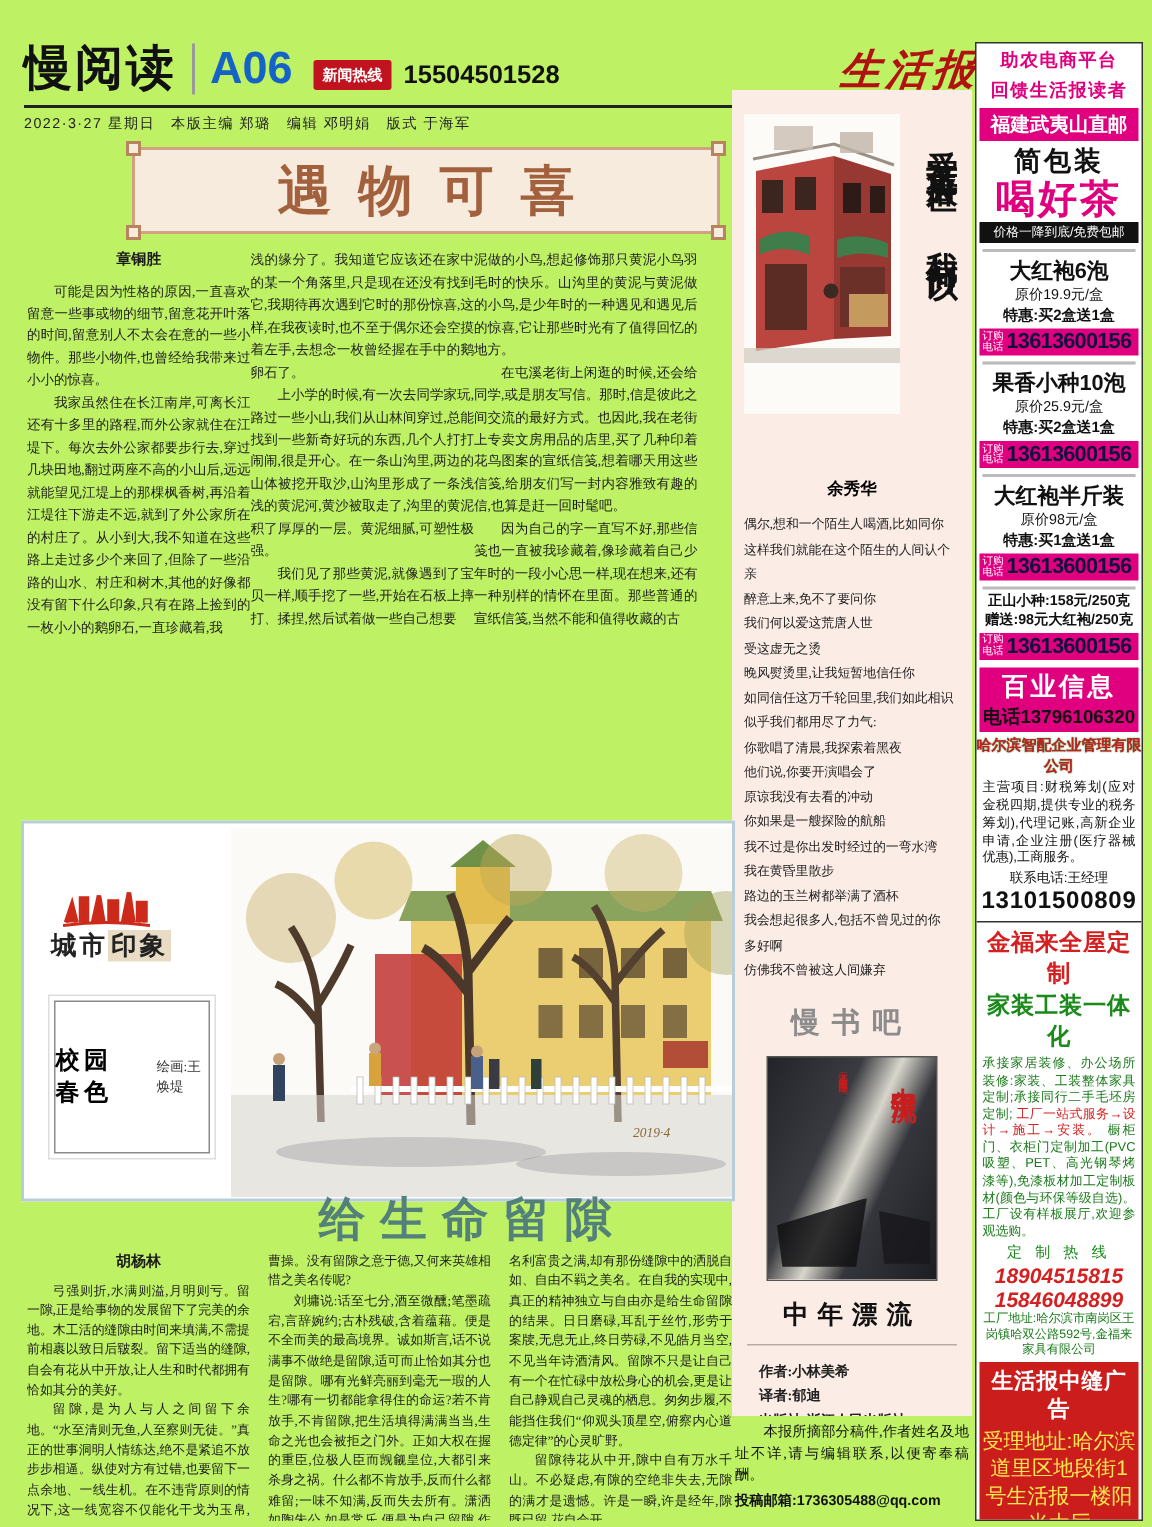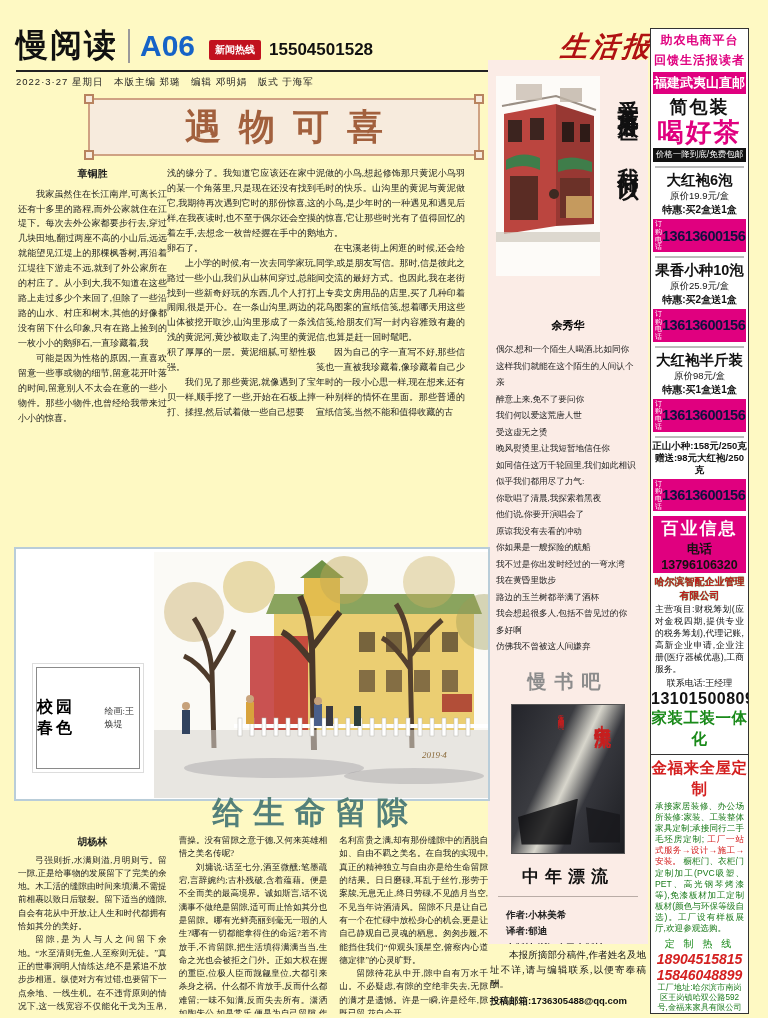--- a/index.html
+++ b/index.html
@@ -1,18 +1,18 @@
 <!DOCTYPE html>
 <html><head>
 <meta charset="utf-8">
 <style>
   * { margin:0; padding:0; box-sizing:border-box; }
   html,body { width:768px; height:1018px; }
   body { background:#f6f2ec; font-family:"Liberation Serif", serif; position:relative; overflow:hidden; }
-  .page { position:absolute; inset:0; background:#fef9c3; }
+  .page { position:absolute; inset:0; background:#bef264; }
 
   
   .header { position:absolute; left:16px; top:24px; width:620px; height:44px; display:flex; align-items:center; }
   .mast-section { font-family:"Liberation Serif",serif; font-weight:bold; font-size:32px; color:#111; letter-spacing:2px; }
   .vdiv { width:2px; height:34px; background:#9a9a9a; margin:0 10px; }
   .page-no { font-family:"Liberation Sans",sans-serif; font-weight:bold; font-size:30px; color:#1663c7; }
   .hotline-badge { background:#c1121f; color:#fff; font-family:"Liberation Sans",sans-serif; font-size:10px; font-weight:bold; padding:3px 6px; border-radius:2px; margin:8px 8px 0 14px; }
   .hotline-num { font-family:"Liberation Sans",sans-serif; font-weight:bold; font-size:17px; color:#111; margin-top:8px; }
   .masthead { position:absolute; left:560px; top:28px; font-weight:bold; font-style:italic; font-size:28px; color:#b01212; letter-spacing:3px; transform:skewX(-6deg); }
   .hrule { position:absolute; left:16px; top:70px; width:620px; border-top:2px solid #222; }
@@ -60,21 +60,21 @@
   .city-card .t { font-family:"Liberation Sans",sans-serif; font-weight:bold; font-size:16px; letter-spacing:3px; }
   .city-card .c { font-size:9px; color:#333; }
   .painting { position:absolute; left:138px; top:3px; width:334px; height:246px; }
 
   
   .a2-title { position:absolute; left:150px; top:792px; width:330px; text-align:center; font-size:31px; font-weight:bold; color:#53807a; letter-spacing:10px; }
   .a2-cols { position:absolute; left:18px; top:834px; width:470px; height:180px; display:flex; gap:12px; overflow:hidden; }
   .a2-cols .col { font-size:8.6px; line-height:1.55; }
 
   
-  .ads { position:absolute; left:650px; top:28px; width:99px; height:986px; border:1px solid #333; background:#fff; font-family:"Liberation Sans",sans-serif; overflow:hidden; display:flex; flex-direction:column; }
+  .ads { position:absolute; left:650px; top:28px; width:112px; height:986px; border:1px solid #333; background:#fff; font-family:"Liberation Sans",sans-serif; overflow:hidden; display:flex; flex-direction:column; }
   .ad-c { text-align:center; }
   .tea-line { font-size:12px; font-weight:bold; color:#e0007f; letter-spacing:1px; margin-top:3px; }
   .tea-banner { background:#e0007f; color:#fff; font-weight:bold; font-size:13px; margin:3px 2px 0; padding:2px 0; }
   .tea-pack { font-size:18px; font-weight:bold; color:#111; letter-spacing:2px; margin-top:1px; }
   .tea-slogan { font-size:26px; font-weight:bold; color:#e0007f; letter-spacing:2px; line-height:1.05; }
   .tea-note { background:#111; color:#fff; font-size:8.5px; margin:2px 2px; padding:1px 0; }
   .tea-img { margin:2px 4px; height:64px; border:1px solid #bbb; background:
       repeating-linear-gradient(90deg,#b3202a 0 12px,#7a1218 12px 14px,#c8303a 14px 26px,#fff 26px 28px),
       #f3efe8; }
   .tea-img.dark { background:repeating-linear-gradient(100deg,#2e3a35 0 10px,#111 10px 13px,#44524a 13px 22px,#e8e4da 22px 24px),#ece8df; }
@@ -125,22 +125,22 @@
   <div class="a1-titlebox">
     <span class="corner c-tl"></span>
     <span class="corner c-tr"></span>
     <span class="corner c-bl"></span>
     <span class="corner c-br"></span>
     <span class="a1-title">遇物可喜</span>
   </div>
   <div class="a1-cols">
     <div class="col">
       <p class="byline">章铜胜</p>
+      <p>可能是因为性格的原因,一直喜欢留意一些事或物的细节,留意花开叶落的时间,留意别人不太会在意的一些小物件。那些小物件,也曾经给我带来过小小的惊喜。</p>
       <p>我家虽然住在长江南岸,可离长江还有十多里的路程,而外公家就住在江堤下。每次去外公家都要步行去,穿过几块田地,翻过两座不高的小山后,远远就能望见江堤上的那棵枫香树,再沿着江堤往下游走不远,就到了外公家所在的村庄了。从小到大,我不知道在这些路上走过多少个来回了,但除了一些沿路的山水、村庄和树木,其他的好像都没有留下什么印象,只有在路上捡到的一枚小小的鹅卵石,一直珍藏着,我</p>
-      <p>可能是因为性格的原因,一直喜欢留意一些事或物的细节,留意花开叶落的时间,留意别人不太会在意的一些小物件。那些小物件,也曾经给我带来过小小的惊喜。</p>
     </div>
     <div class="col">
       <p class="cont">浅的缘分了。我知道它应该还在家中的某一个角落里,只是现在还没有找到它,我期待再次遇到它时的那份惊喜,这样,在我夜读时,也不至于偶尔还会空摸着左手,去想念一枚曾经握在手中的鹅卵石了。</p>
       <p>上小学的时候,有一次去同学家玩,路过一些小山,我们从山林间穿过,总能找到一些新奇好玩的东西,几个人打打闹闹,很是开心。在一条山沟里,两边的山体被挖开取沙,山沟里形成了一条浅浅的黄泥河,黄沙被取走了,沟里的黄泥积了厚厚的一层。黄泥细腻,可塑性极强。</p>
       <p>我们见了那些黄泥,就像遇到了宝贝一样,顺手挖了一些,开始在石板上摔打、揉捏,然后试着做一些自己想要</p>
     </div>
     <div class="col">
       <p class="cont">泥做的小鸟,想起修饰那只黄泥小鸟羽毛时的快乐。山沟里的黄泥与黄泥做的小鸟,是少年时的一种遇见和遇见后的惊喜,它让那些时光有了值得回忆的地方。</p>
       <p>在屯溪老街上闲逛的时候,还会给同学,或是朋友写信。那时,信是彼此之间交流的最好方式。也因此,我在老街上专卖文房用品的店里,买了几种印着花鸟图案的宣纸信笺,想着哪天用这些信笺,给朋友们写一封内容雅致有趣的信,也算是赶一回时髦吧。</p>
       <p>因为自己的字一直写不好,那些信笺也一直被我珍藏着,像珍藏着自己少年时的一段小心思一样,现在想来,还有一种别样的情怀在里面。那些普通的宣纸信笺,当然不能和值得收藏的古</p>
@@ -210,20 +210,29 @@
 
     </div>
 
   </div>
   <div class="footer-note">
     <div class="fn1">本报所摘部分稿件,作者姓名及地址不详,请与编辑联系,以便寄奉稿酬。</div>
     <div class="email-line">投稿邮箱:1736305488@qq.com</div>
   </div>
 
   <div class="middle-box">
+    <div class="city-logo">
+      <svg width="58" height="26" viewBox="0 0 58 26">
+        <path d="M2 22 L6 10 L9 22 M12 22 L12 6 L16 6 L16 22 M20 22 L24 4 L27 22 M31 22 L31 8 L36 8 L36 22 M40 22 L44 2 L47 22 M50 22 L50 9 L55 9 L55 22" stroke="#cc2a1a" stroke-width="3" fill="#cc2a1a"></path>
+        <path d="M0 24 Q29 20 58 24" stroke="#cc2a1a" stroke-width="2" fill="none"></path>
+      </svg>
+      <div class="city-logo-text">
+        <span>城市</span><span class="hl">印象</span>
+      </div>
+    </div>
     <div class="city-card">
       <div class="t">校园春色</div>
       <div class="c">绘画:王焕堤</div>
     </div>
     <svg class="painting" viewBox="0 0 334 246">
       <rect width="334" height="246" fill="#fbfaf6"></rect>
       <rect x="120" y="62" width="200" height="116" fill="#e7c55b" opacity="0.85"></rect>
       <polygon points="112,62 328,62 320,42 120,42" fill="#7d9a4e" opacity="0.9"></polygon>
       <rect x="150" y="24" width="36" height="40" fill="#e3bd4f"></rect>
       <polygon points="146,26 190,26 168,8" fill="#6f9147"></polygon>
@@ -345,22 +354,22 @@
 
     <div class="ad-c baiye-title">百业信息</div>
     <div class="ad-c baiye-phone">
       <span>电话</span><span>13796106320</span>
     </div>
     <div class="ad-c baiye-co">哈尔滨智配企业管理有限公司</div>
     <div class="baiye-body">主营项目:财税筹划(应对金税四期,提供专业的税务筹划),代理记账,高新企业申请,企业注册(医疗器械优惠),工商服务。</div>
     <div class="ad-c baiye-contact">联系电话:王经理</div>
     <div class="ad-c baiye-phone2">13101500809</div>
 
+    <div class="ad-c jf-t1">金福来全屋定制</div>
     <div class="ad-c jf-t2">家装工装一体化</div>
-    <div class="ad-c jf-t1">金福来全屋定制</div>
     <div class="jf-body">
       <span>承接家居装修、办公场所装修:家装、工装整体家具定制;承接同行二手毛坯房定制;</span>
       <span class="jf-red">工厂一站式服务→设计→施工→安装。</span>
       <span>橱柜门、衣柜门定制加工(PVC吸塑、PET、高光钢琴烤漆等),免漆板材加工定制板材(颜色与环保等级自选)。工厂设有样板展厅,欢迎参观选购。</span>
     </div>
     <div class="ad-c jf-hot">定 制 热 线</div>
     <div class="ad-c jf-phone">18904515815</div>
     <div class="ad-c jf-phone">15846048899</div>
     <div class="ad-c jf-addr">工厂地址:哈尔滨市南岗区王岗镇哈双公路592号,金福来家具有限公司</div>
 

